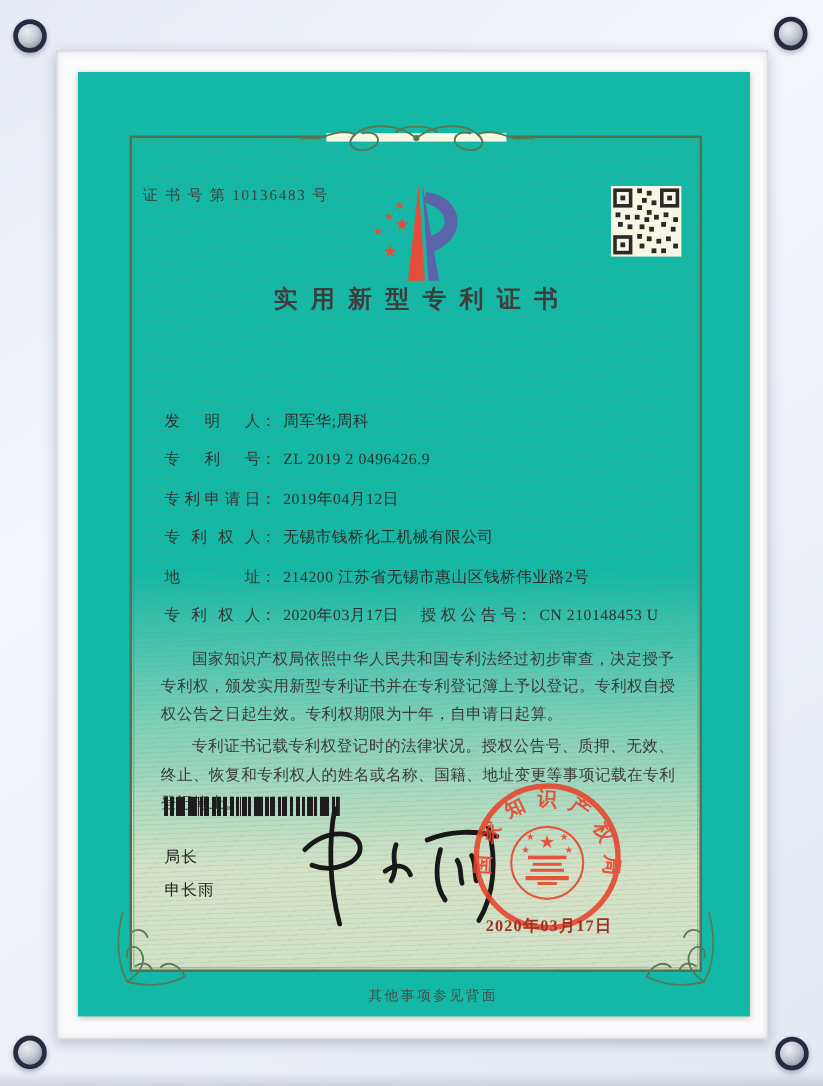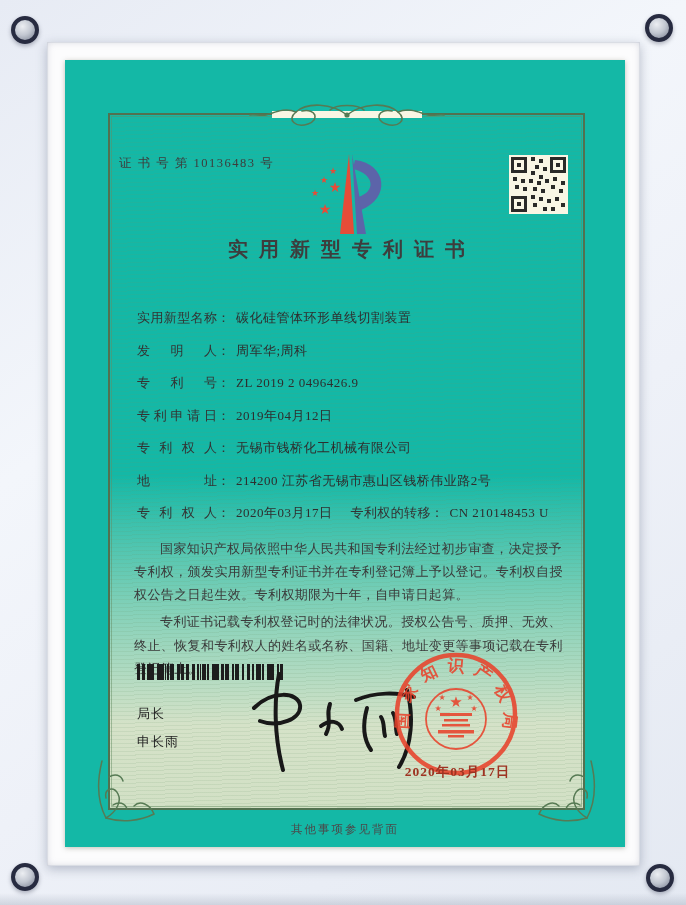--- a/index.html
+++ b/index.html
@@ -57,21 +57,21 @@
       repeating-linear-gradient(90deg,#1d1d1d 0 2px,rgba(0,0,0,0) 2px 5px),
       repeating-linear-gradient(90deg,#1d1d1d 0 1px,rgba(0,0,0,0) 1px 7px),
       repeating-linear-gradient(90deg,#1d1d1d 0 3px,rgba(0,0,0,0) 3px 11px);}
   .director{position:absolute;left:27px;font-size:13px;color:#222;letter-spacing:1px;}
   .director.t{top:590px;} .director.n{top:618px;}
   .sig{position:absolute;left:128px;top:553px;}
   .seal{position:absolute;left:283px;top:536px;opacity:.88;}
   .sealdate{position:absolute;left:275px;top:648px;width:145px;text-align:center;
     font-size:13.5px;font-weight:bold;color:#9e3322;letter-spacing:1px;}
   .pagenum{position:absolute;left:0;bottom:7px;width:100%;text-align:center;font-size:11px;color:#3f3f3f;letter-spacing:2px;}
-  .backnote{position:absolute;left:0;top:762px;width:100%;text-align:center;font-size:11.5px;color:#4a4a4a;letter-spacing:2px;}
+  .backnote{position:absolute;left:0;top:762px;width:100%;text-align:center;font-size:11.5px;color:#4a4a4a;letter-spacing:2px;padding-left:16px;}
 </style>
 </head>
 <body>
 
 <div class="stage">
   <div class="screw tl"></div>
   <div class="screw tr"></div>
   <div class="screw bl"></div>
   <div class="screw br"></div>
 
@@ -161,40 +161,37 @@
           <rect x="5" y="5" width="10" height="10" fill="#f9f6e4"></rect>
             <rect x="8" y="8" width="4" height="4" fill="#2a2a28"></rect>
           <rect x="44" y="5" width="10" height="10" fill="#f9f6e4"></rect>
             <rect x="47" y="8" width="4" height="4" fill="#2a2a28"></rect>
           <rect x="5" y="44" width="10" height="10" fill="#f9f6e4"></rect>
             <rect x="8" y="47" width="4" height="4" fill="#2a2a28"></rect>
         </svg>
 
         <div class="title">实用新型专利证书</div>
 
-        <div class="frow r0">
-          <span class="flabel">实用新型名称</span><span class="fcolon">：</span><span class="fvalue">碳化硅管体环形单线切割装置</span>
-        </div>
         <div class="frow r1">
           <span class="flabel">发明人</span><span class="fcolon">：</span><span class="fvalue">周军华;周科</span>
         </div>
         <div class="frow r2">
           <span class="flabel">专利号</span><span class="fcolon">：</span><span class="fvalue">ZL 2019 2 0496426.9</span>
         </div>
         <div class="frow r3">
           <span class="flabel">专利申请日</span><span class="fcolon">：</span><span class="fvalue">2019年04月12日</span>
         </div>
         <div class="frow r4">
           <span class="flabel">专利权人</span><span class="fcolon">：</span><span class="fvalue">无锡市钱桥化工机械有限公司</span>
         </div>
         <div class="frow r5">
           <span class="flabel">地址</span><span class="fcolon">：</span><span class="fvalue">214200 江苏省无锡市惠山区钱桥伟业路2号</span>
         </div>
         <div class="frow r6">
-          <span class="flabel">专利权人</span><span class="fcolon">：</span><span class="fvalue">2020年03月17日</span><span class="fsecond"><span class="flabel">专利权的转移</span><span class="fcolon">：</span><span class="fvalue">CN 210148453 U</span></span>
+          <span class="flabel">专利权人</span><span class="fcolon">：</span><span class="fvalue">2020年03月17日</span><span class="fsecond"><span class="flabel">授权公告号</span><span class="fcolon">：</span><span class="fvalue">CN 210148453 U</span></span>
         </div>
 
         <div class="paras">
           <p>国家知识产权局依照中华人民共和国专利法经过初步审查，决定授予专利权，颁发实用新型专利证书并在专利登记簿上予以登记。专利权自授权公告之日起生效。专利权期限为十年，自申请日起算。</p>
           <p>专利证书记载专利权登记时的法律状况。授权公告号、质押、无效、终止、恢复和专利权人的姓名或名称、国籍、地址变更等事项记载在专利登记簿上。</p>
         </div>
 
         <div class="barcode"></div>
 
         <div class="director t">局长</div>

